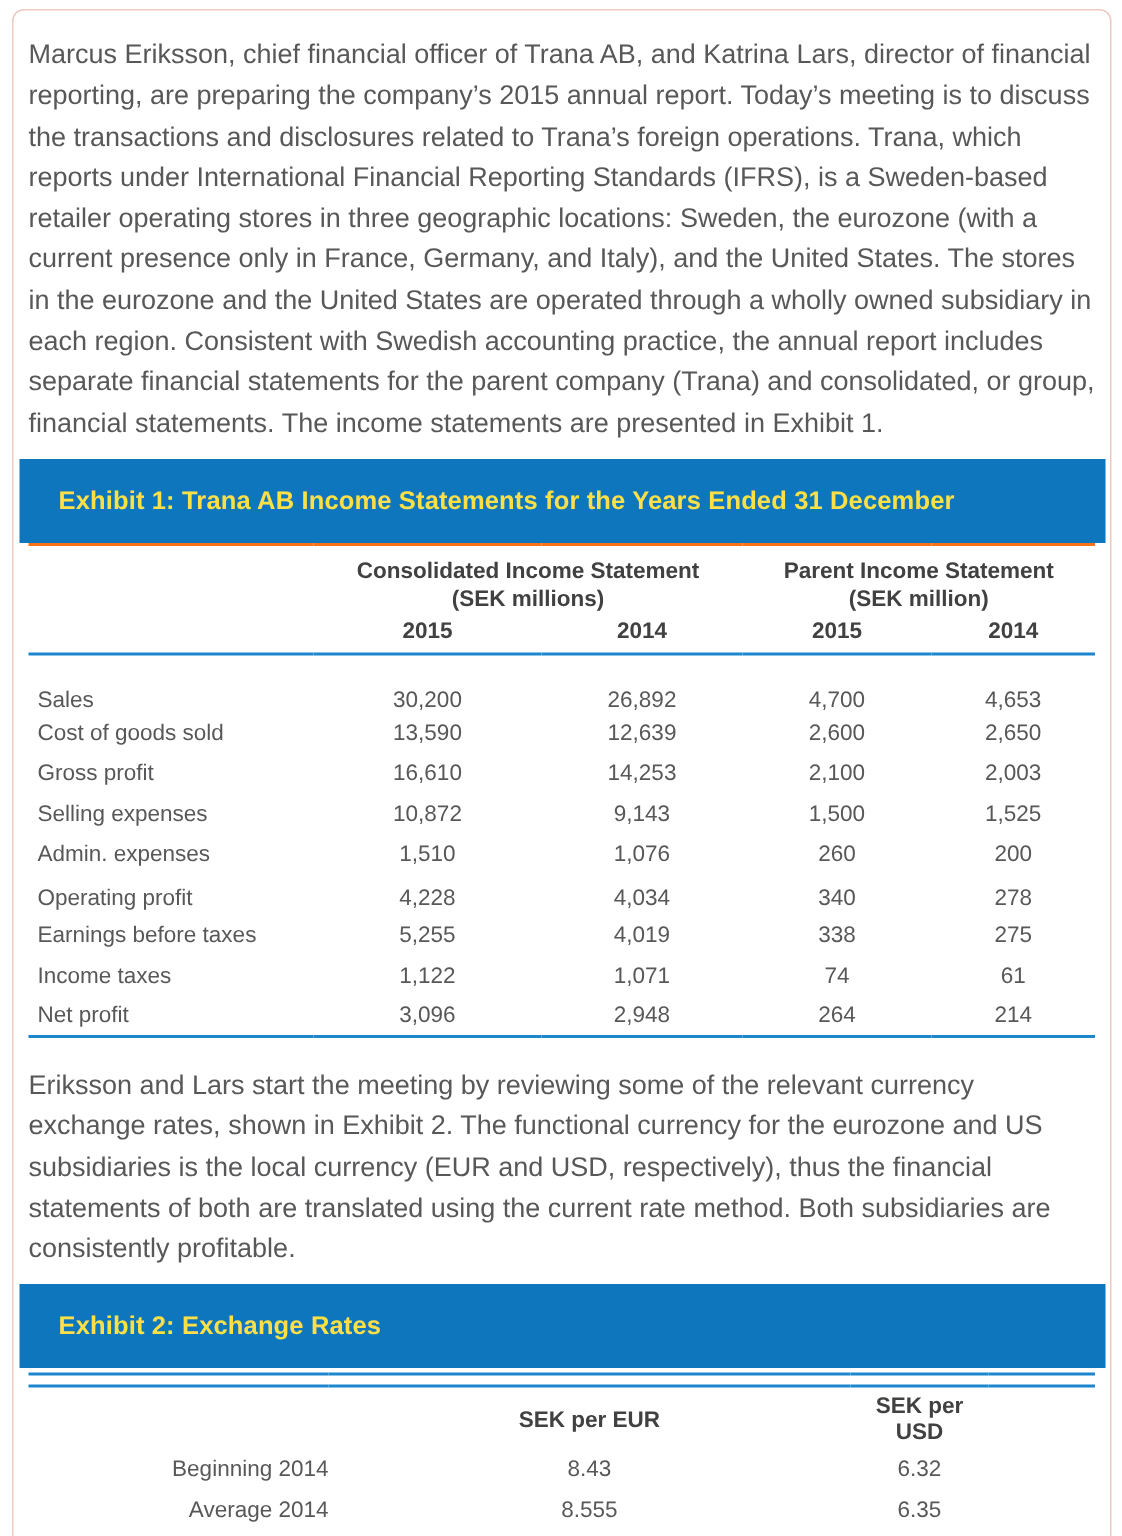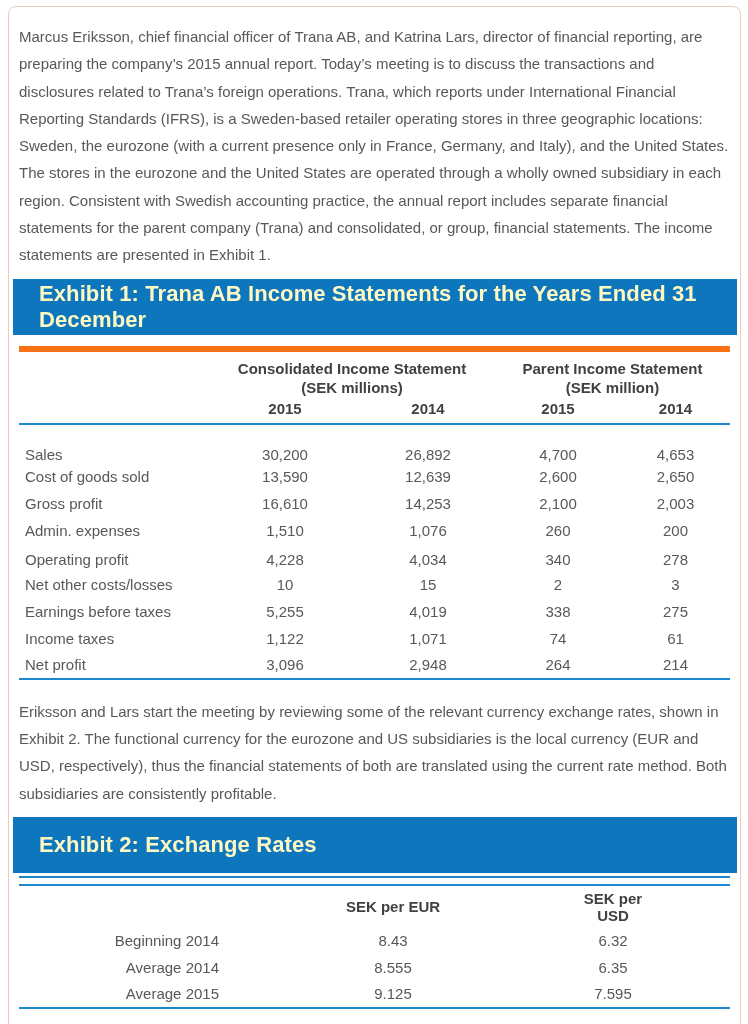--- a/index.html
+++ b/index.html
@@ -21,48 +21,48 @@
     width: 733px;
     height: 1200px;          
     border: 1px solid #ecc9bf;
     border-radius: 8px;
     padding: 12px 10px 0 10px;
     background: #ffffff;
   }
 
   .para {
     margin-top: 4px;
-    font-size: 15px;
+    font-size: 18px;
     line-height: 27.3px;
     color: #58585a;
     width: 711px;
   }
   .para.second { margin-top: 18px; }
 
   .exhibit-bar {
     margin: 10px -7px 0 -6px;   
     height: 56px;
     background: #0d76bd;
     display: flex;
     align-items: center;
     padding-left: 26px;
   }
   .exhibit-bar .exhibit-title {
-    color: #fef9c3;
-    font-size: 22px;
+    color: #fde047;
+    font-size: 17px;
     font-weight: bold;
     letter-spacing: 0.1px;
   }
 
   table {
     border-collapse: collapse;
     table-layout: fixed;
     width: 711px;
   }
-  .t1 { margin-top: 11px; border-top: 6px solid #f97316; border-bottom: 2px solid #1c87cd; }
+  .t1 { border-top: 2px solid #f97316; border-bottom: 2px solid #1c87cd; }
   .t2 { margin-top: 3px;  border-top: 2px solid #1c87cd; border-bottom: 2px solid #1c87cd; }
 
   th, td {
     font-size: 15px;
     font-weight: normal;
     vertical-align: middle;
   }
 
   
   .t1 thead th { color: #414141; font-weight: bold; text-align: center; }
@@ -137,39 +137,39 @@
           <td class="val">2,650</td>
         </tr>
         <tr>
           <td class="lbl">Gross profit</td>
           <td class="val">16,610</td>
           <td class="val">14,253</td>
           <td class="val">2,100</td>
           <td class="val">2,003</td>
         </tr>
         <tr>
+          <td class="lbl">Selling expenses</td>
+          <td class="val">10,872</td>
+          <td class="val">9,143</td>
+          <td class="val">1,500</td>
+          <td class="val">1,525</td>
+        </tr>
+        <tr>
           <td class="lbl">Admin. expenses</td>
           <td class="val">1,510</td>
           <td class="val">1,076</td>
           <td class="val">260</td>
           <td class="val">200</td>
         </tr>
         <tr class="group-start">
           <td class="lbl">Operating profit</td>
           <td class="val">4,228</td>
           <td class="val">4,034</td>
           <td class="val">340</td>
           <td class="val">278</td>
-        </tr>
-        <tr>
-          <td class="lbl">Net other costs/losses</td>
-          <td class="val">10</td>
-          <td class="val">15</td>
-          <td class="val">2</td>
-          <td class="val">3</td>
         </tr>
         <tr>
           <td class="lbl">Earnings before taxes</td>
           <td class="val">5,255</td>
           <td class="val">4,019</td>
           <td class="val">338</td>
           <td class="val">275</td>
         </tr>
         <tr>
           <td class="lbl">Income taxes</td>

